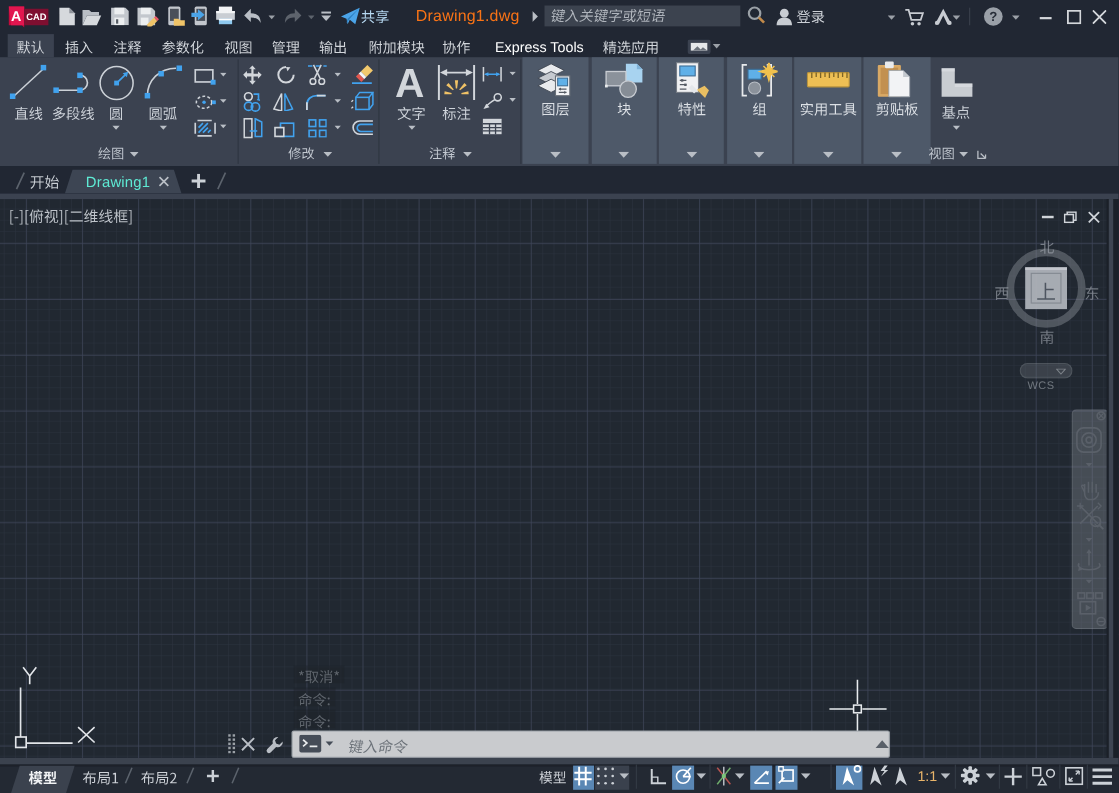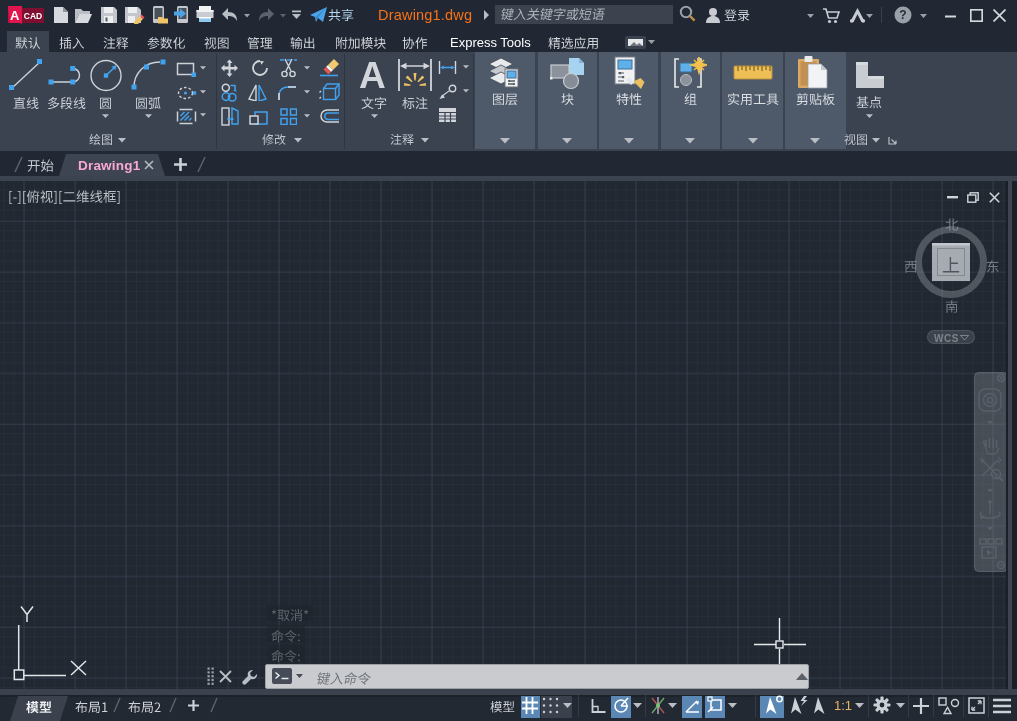--- a/index.html
+++ b/index.html
@@ -498,21 +498,21 @@
     <div class="abs" style="left:0;top:176px;width:1017px;height:5px;background:#3b4250"></div>
     <svg class="abs" style="left:13px;top:156px" width="11" height="17" viewBox="0 0 11 17">
       <path d="M9 1L2 16" stroke="#5c636d" stroke-width="1.5"></path>
     </svg>
     <svg style="position:absolute;left:27px;top:155px;overflow:visible;" width="27.0" height="19.5" viewBox="0 0 27.0 19.5">
       <path d="M8.8 6.2V10H5V9.4V6.2ZM0.7 10V11H3.9C3.7 12.8 3 14.6 0.7 16C1 16.2 1.4 16.6 1.5 16.8C4 15.2 4.7 13.1 4.9 11H8.8V16.8H9.8V11H12.8V10H9.8V6.2H12.4V5.2H1.2V6.2H4V9.4L3.9 10Z M19.7 11.2V16.7H20.7V16.1H24.7V16.7H25.7V11.2ZM20.7 15.2V12.2H24.7V15.2ZM19.3 10.2C19.7 10 20.3 9.9 25.3 9.6C25.5 9.9 25.6 10.2 25.7 10.5L26.6 10.1C26.2 9 25.2 7.5 24.3 6.3L23.5 6.7C23.9 7.3 24.4 8 24.8 8.7L20.5 9C21.4 7.7 22.3 6.2 23 4.6L22 4.3C21.3 6 20.2 7.8 19.8 8.3C19.5 8.8 19.2 9.1 19 9.2C19.1 9.4 19.2 9.9 19.3 10.2ZM16.2 8H17.8C17.6 9.8 17.3 11.2 16.8 12.4C16.4 12 15.9 11.7 15.4 11.4C15.7 10.4 16 9.2 16.2 8ZM14.4 11.7C15.1 12.2 15.8 12.7 16.4 13.3C15.8 14.5 15 15.4 14 15.9C14.3 16.1 14.5 16.5 14.7 16.7C15.7 16.1 16.5 15.2 17.2 14C17.7 14.5 18.1 15 18.4 15.4L19 14.6C18.7 14.1 18.2 13.6 17.6 13.1C18.2 11.5 18.6 9.6 18.8 7.2L18.2 7.1L18 7.1H16.4C16.6 6.2 16.7 5.3 16.8 4.4L15.9 4.4C15.8 5.2 15.7 6.1 15.5 7.1H14.1V8H15.3C15 9.4 14.7 10.8 14.4 11.7Z" fill="#c9ced4"></path>
     </svg>
     <svg class="abs" style="left:57px;top:154px" width="110" height="22" viewBox="0 0 110 22">
 <path d="M9 0h92l7 22H2z" fill="#3d4553"></path>
     </svg>
-    <div class="abs" style="left:78px;top:158px;font-size:13.5px;font-weight:bold;color:#f9a8d4;letter-spacing:0.2px">Drawing1</div>
+    <div class="abs" style="left:78px;top:158px;font-size:13.5px;font-weight:normal;color:#5eead4;letter-spacing:0.2px">Drawing1</div>
     <svg class="abs" style="left:144px;top:160px" width="10" height="10" viewBox="0 0 10 10">
       <path d="M1 1l8 8M9 1L1 9" stroke="#b9bec5" stroke-width="1.5"></path>
     </svg>
     <svg class="abs" style="left:174px;top:158px" width="13" height="13" viewBox="0 0 13 13">
       <path d="M6.5 0v13M0 6.5h13" stroke="#ccd1d7" stroke-width="2.6"></path>
     </svg>
     <svg class="abs" style="left:196px;top:156px" width="11" height="17" viewBox="0 0 11 17">
       <path d="M9 1L2 16" stroke="#5c636d" stroke-width="1.5"></path>
     </svg>
     <svg style="position:absolute;left:8px;top:185.5px;opacity:0.92;overflow:visible;" width="113.1" height="19.5" viewBox="0 0 113.1 19.5">
@@ -543,21 +543,21 @@
     <svg style="position:absolute;left:904.2px;top:255.5px;opacity:0.65;overflow:visible;" width="13.5" height="19.5" viewBox="0 0 13.5 19.5">
       <path d="M0.8 5.2V6.2H4.8V8.1H1.5V16.7H2.5V15.8H11.1V16.6H12.1V8.1H8.7V6.2H12.7V5.2ZM2.5 14.9V12.4C2.7 12.5 3 12.9 3.1 13.1C5.1 12.1 5.6 10.5 5.7 9.1H7.7V11.2C7.7 12.3 7.9 12.6 9 12.6C9.3 12.6 10.6 12.6 10.9 12.6H11.1V14.9ZM2.5 12.3V9.1H4.8C4.7 10.3 4.3 11.5 2.5 12.3ZM5.7 8.1V6.2H7.7V8.1ZM8.7 9.1H11.1V11.6C11 11.6 10.9 11.6 10.8 11.6C10.5 11.6 9.4 11.6 9.2 11.6C8.7 11.6 8.7 11.6 8.7 11.2Z" fill="#a3a8b0"></path>
     </svg>
     <svg style="position:absolute;left:986.2px;top:255.5px;opacity:0.65;overflow:visible;" width="13.5" height="19.5" viewBox="0 0 13.5 19.5">
       <path d="M3.5 12.1C2.9 13.4 2 14.7 1 15.5C1.2 15.7 1.6 16 1.8 16.2C2.8 15.3 3.8 13.8 4.5 12.4ZM9 12.5C10 13.6 11.2 15.1 11.8 16L12.7 15.5C12.1 14.6 10.9 13.1 9.8 12.1ZM1 6.1V7.1H4.3C3.8 8.1 3.3 8.8 3 9.2C2.6 9.7 2.3 10.1 2 10.2C2.2 10.5 2.3 11 2.4 11.3C2.5 11.1 3.1 11.1 3.9 11.1H6.8V15.3C6.8 15.5 6.8 15.6 6.6 15.6C6.4 15.6 5.6 15.6 4.9 15.6C5 15.9 5.2 16.3 5.3 16.6C6.2 16.6 6.9 16.6 7.3 16.4C7.7 16.3 7.9 15.9 7.9 15.3V11.1H11.8V10.1H7.9V8.1H6.8V10.1H3.6C4.3 9.2 4.9 8.2 5.5 7.1H12.4V6.1H6.1C6.3 5.6 6.5 5.2 6.8 4.7L5.7 4.2C5.4 4.9 5.1 5.5 4.8 6.1Z" fill="#a3a8b0"></path>
     </svg>
     <svg style="position:absolute;left:945.2px;top:295.5px;opacity:0.65;overflow:visible;" width="13.5" height="19.5" viewBox="0 0 13.5 19.5">
       <path d="M4.3 9.4C4.6 9.9 5 10.6 5.1 11.1L5.9 10.8C5.8 10.3 5.4 9.7 5.1 9.2ZM6.2 4.3V5.7H0.8V6.6H6.2V8.1H1.5V16.7H2.6V9H11V15.6C11 15.8 10.9 15.8 10.7 15.8C10.4 15.9 9.6 15.9 8.7 15.8C8.9 16.1 9 16.5 9.1 16.7C10.2 16.7 11 16.7 11.4 16.6C11.9 16.4 12 16.2 12 15.6V8.1H7.3V6.6H12.7V5.7H7.3V4.3ZM8.4 9.2C8.2 9.7 7.8 10.5 7.5 11.1H3.6V11.9H6.2V13.3H3.3V14.1H6.2V16.5H7.2V14.1H10.2V13.3H7.2V11.9H10V11.1H8.3C8.7 10.6 9 10 9.3 9.4Z" fill="#a3a8b0"></path>
     </svg>
     <div class="abs" style="left:927px;top:330px;width:48px;height:14px;background:rgba(120,126,134,0.3);border-radius:7px;border:1px solid rgba(160,165,172,0.18)"></div>
-<div class="abs" style="left:934px;top:333px;font-size:10px;font-weight:bold;color:rgba(195,200,206,0.48);letter-spacing:0.5px">WCS</div>
+<div class="abs" style="left:934px;top:346px;font-size:10px;font-weight:normal;color:rgba(195,200,206,0.48);letter-spacing:0.5px">WCS</div>
     <svg class="abs" style="left:960px;top:335px" width="9" height="6" viewBox="0 0 9 6">
       <path d="M0.5 0.5h8L4.5 5z" fill="none" stroke="rgba(190,195,200,0.5)" stroke-width="1"></path>
     </svg>
     <svg class="abs" style="left:974px;top:372px" width="34" height="200" viewBox="0 0 34 200">
 <rect x="0.5" y="0.5" width="33" height="199" rx="4" fill="rgba(140,146,154,0.35)" stroke="rgba(170,175,182,0.3)"></rect>
 <g stroke="#5a6069" fill="none" stroke-width="1.5">
 <circle cx="27" cy="6" r="3.6"></circle>
         <path d="M24.7 3.7l4.6 4.6M29.3 3.7l-4.6 4.6" stroke-width="1.1"></path>
 <rect x="5" y="17" width="22" height="22" rx="6"></rect>
 <circle cx="16" cy="28" r="6.5"></circle>

